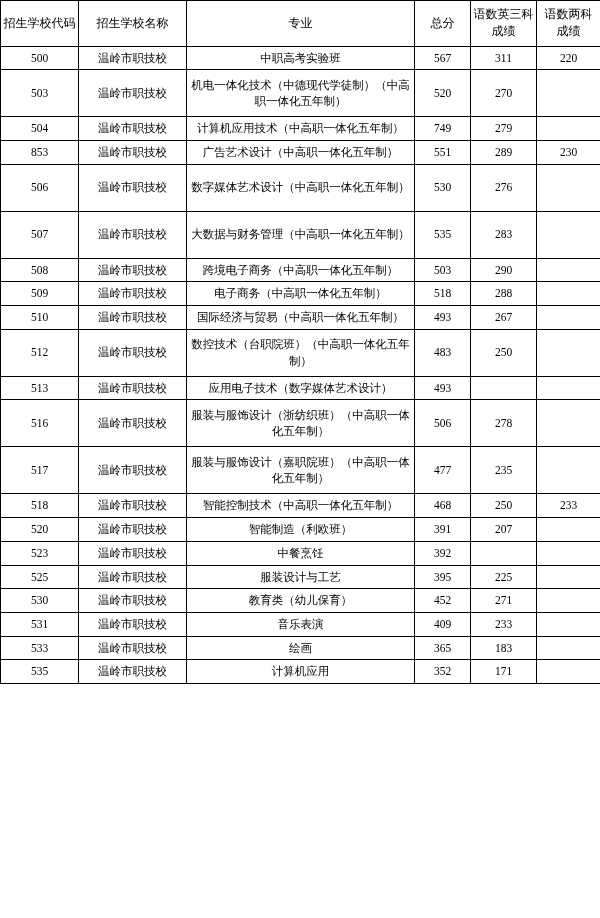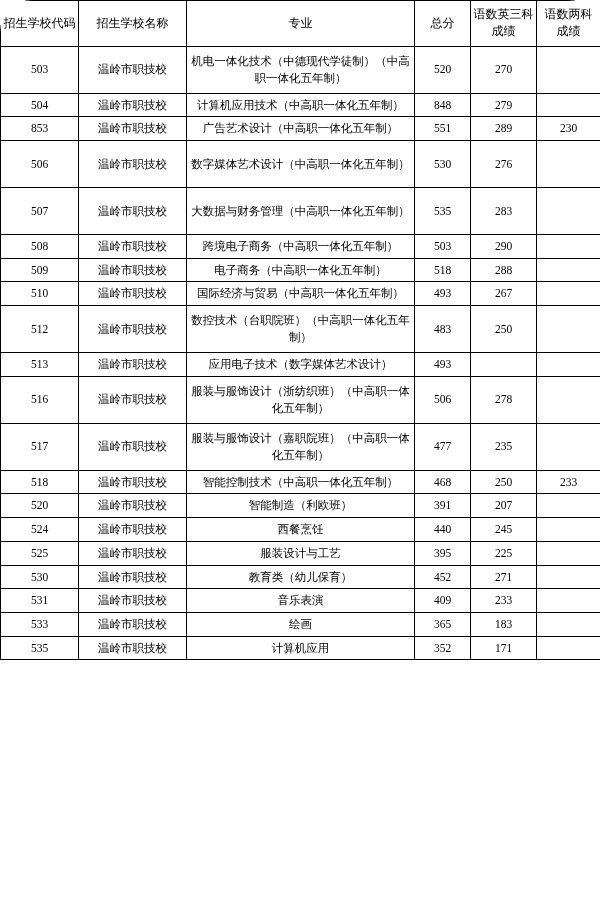--- a/index.html
+++ b/index.html
@@ -11,21 +11,20 @@
     width: 600px;
     height: 918px;
     font-family: "Liberation Serif", "DejaVu Serif", serif;
     color: #000000;
   }
   #sheet {
     width: 600px;
     height: 918px;
     box-sizing: border-box;
     overflow: hidden;
-    border-radius: 32px;
   }
   table.score-table {
     border-collapse: collapse;
     table-layout: fixed;
     width: 600px;
     margin: 0;
   }
   table.score-table th,
   table.score-table td {
     border: 1px solid #000000;
@@ -74,32 +73,40 @@
         <th>招生学校代码</th>
         <th>招生学校名称</th>
         <th>专业</th>
         <th>总分</th>
         <th>语数英三科成绩</th>
         <th>语数两科成绩</th>
       </tr>
     </thead>
     <tbody id="table-body">
         <tr>
+          <td>500</td>
+          <td>温岭市职技校</td>
+          <td class="major">中职高考实验班</td>
+          <td>567</td>
+          <td>311</td>
+          <td>220</td>
+        </tr>
+        <tr>
           <td class="tall">503</td>
           <td class="tall">温岭市职技校</td>
           <td class="major tall">机电一体化技术（中德现代学徒制）（中高职一体化五年制）</td>
           <td class="tall">520</td>
           <td class="tall">270</td>
           <td class="tall"></td>
         </tr>
         <tr>
           <td>504</td>
           <td>温岭市职技校</td>
           <td class="major">计算机应用技术（中高职一体化五年制）</td>
-          <td>848</td>
+          <td>749</td>
           <td>279</td>
           <td></td>
         </tr>
         <tr>
           <td>853</td>
           <td>温岭市职技校</td>
           <td class="major">广告艺术设计（中高职一体化五年制）</td>
           <td>551</td>
           <td>289</td>
           <td>230</td>
@@ -186,25 +193,25 @@
         </tr>
         <tr>
           <td>520</td>
           <td>温岭市职技校</td>
           <td class="major">智能制造（利欧班）</td>
           <td>391</td>
           <td>207</td>
           <td></td>
         </tr>
         <tr>
-          <td>524</td>
-          <td>温岭市职技校</td>
-          <td class="major">西餐烹饪</td>
-          <td>440</td>
-          <td>245</td>
+          <td>523</td>
+          <td>温岭市职技校</td>
+          <td class="major">中餐烹饪</td>
+          <td>392</td>
+          <td></td>
           <td></td>
         </tr>
         <tr>
           <td>525</td>
           <td>温岭市职技校</td>
           <td class="major">服装设计与工艺</td>
           <td>395</td>
           <td>225</td>
           <td></td>
         </tr>

